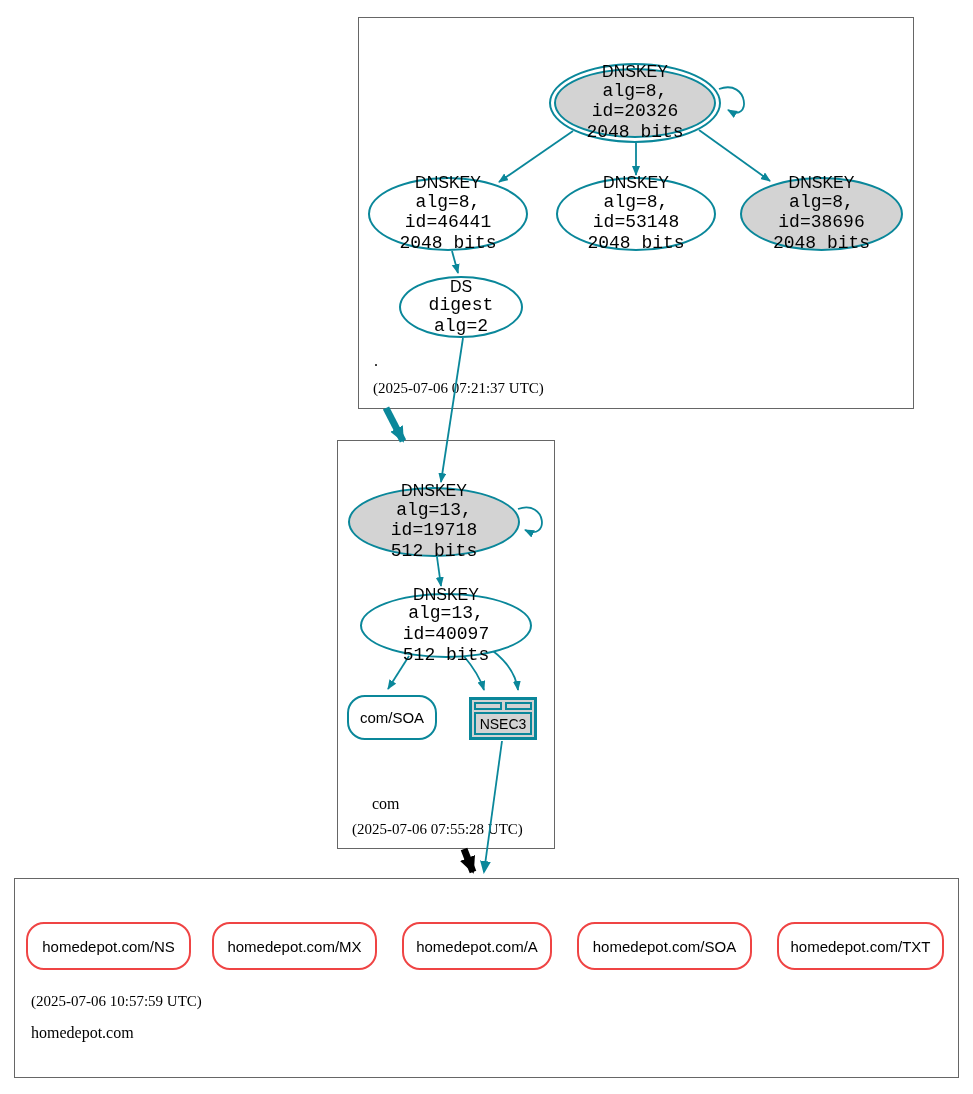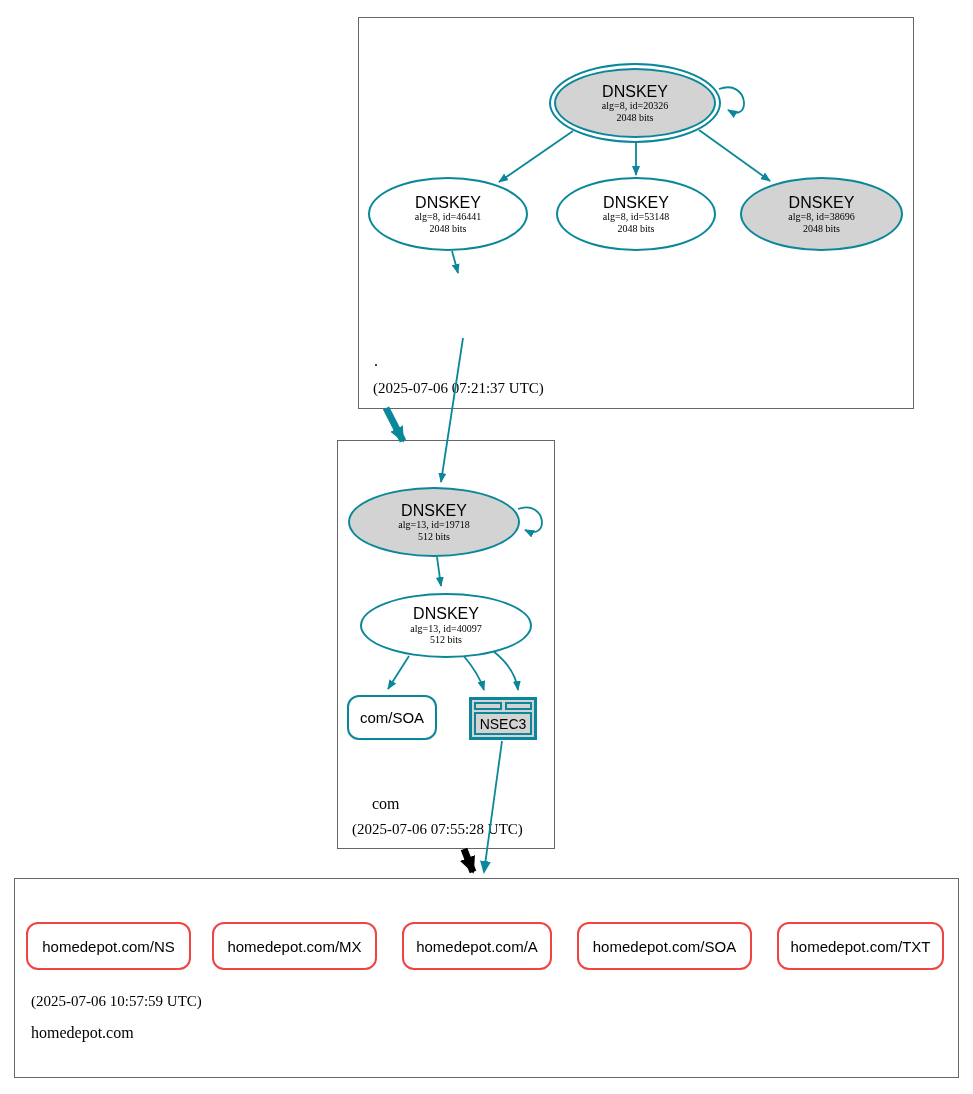--- a/index.html
+++ b/index.html
@@ -21,22 +21,22 @@
   .mteal{fill:var(--secure-teal);}
   .mblack{fill:var(--insecure-black);}
   .ellipse{position:absolute;border:2px solid var(--secure-teal);border-radius:50%;background:#fff;
            box-sizing:border-box;display:flex;flex-direction:column;align-items:center;justify-content:center;
            text-align:center;z-index:3;}
   .ellipse.gray{background:var(--node-fill);}
   .ellipse.double{background:#fff;}
   .ellipse.double>.inner{position:absolute;inset:3px;border:2px solid var(--secure-teal);border-radius:50%;
            background:var(--node-fill);display:flex;flex-direction:column;align-items:center;justify-content:center;}
   .nt{font-family:"Liberation Sans",sans-serif;font-size:16px;color:#000;line-height:1.1;}
-  .nd{font-family:Liberation Serif, serif;font-size:10px;color:#000;line-height:1.15;}
-  .rrset{position:absolute;border:2px solid var(--secure-teal);border-radius:12px;background:#fff;
+  .nd{font-family:Liberation Mono, monospace;font-size:18px;color:#000;line-height:1.15;}
+  .rrset{position:absolute;border:2px solid var(--secure-teal);border-radius:18px;background:#fff;
          box-sizing:border-box;display:flex;align-items:center;justify-content:center;
          font-size:15px;color:#000;z-index:3;}
   .rrset.blackline{border:2px solid #ef4444;}
   .nsec3{position:absolute;background:var(--node-fill);border:3px solid var(--secure-teal);
          box-sizing:border-box;padding:2px;display:flex;flex-direction:column;z-index:3;}
   .nsec3 .row{display:flex;gap:3px;height:8px;}
   .nsec3 .cell{flex:1;border:2px solid var(--secure-teal);box-sizing:border-box;}
   .nsec3 .main{margin-top:2px;flex:1;border:2px solid var(--secure-teal);box-sizing:border-box;
          display:flex;align-items:center;justify-content:center;font-size:14px;line-height:1;color:#000;}
 </style>
@@ -106,20 +106,24 @@
     <div class="nd">alg=8, id=53148</div>
     <div class="nd">2048 bits</div>
   </div>
 
   <div class="ellipse gray" style="left:740px;top:177px;width:163px;height:74px">
     <div class="nt">DNSKEY</div>
     <div class="nd">alg=8, id=38696</div>
     <div class="nd">2048 bits</div>
   </div>
 
+  <div class="ellipse" style="left:399px;top:276px;width:124px;height:62px">
+    <div class="nt">DS</div>
+    <div class="nd">digest alg=2</div>
+  </div>
 
   <div class="ellipse gray" style="left:348px;top:487px;width:172px;height:70px;border-width:2.5px">
     <div class="nt">DNSKEY</div>
     <div class="nd">alg=13, id=19718</div>
     <div class="nd">512 bits</div>
   </div>
 
   <div class="ellipse" style="left:360px;top:593px;width:172px;height:65px">
     <div class="nt">DNSKEY</div>
     <div class="nd">alg=13, id=40097</div>

